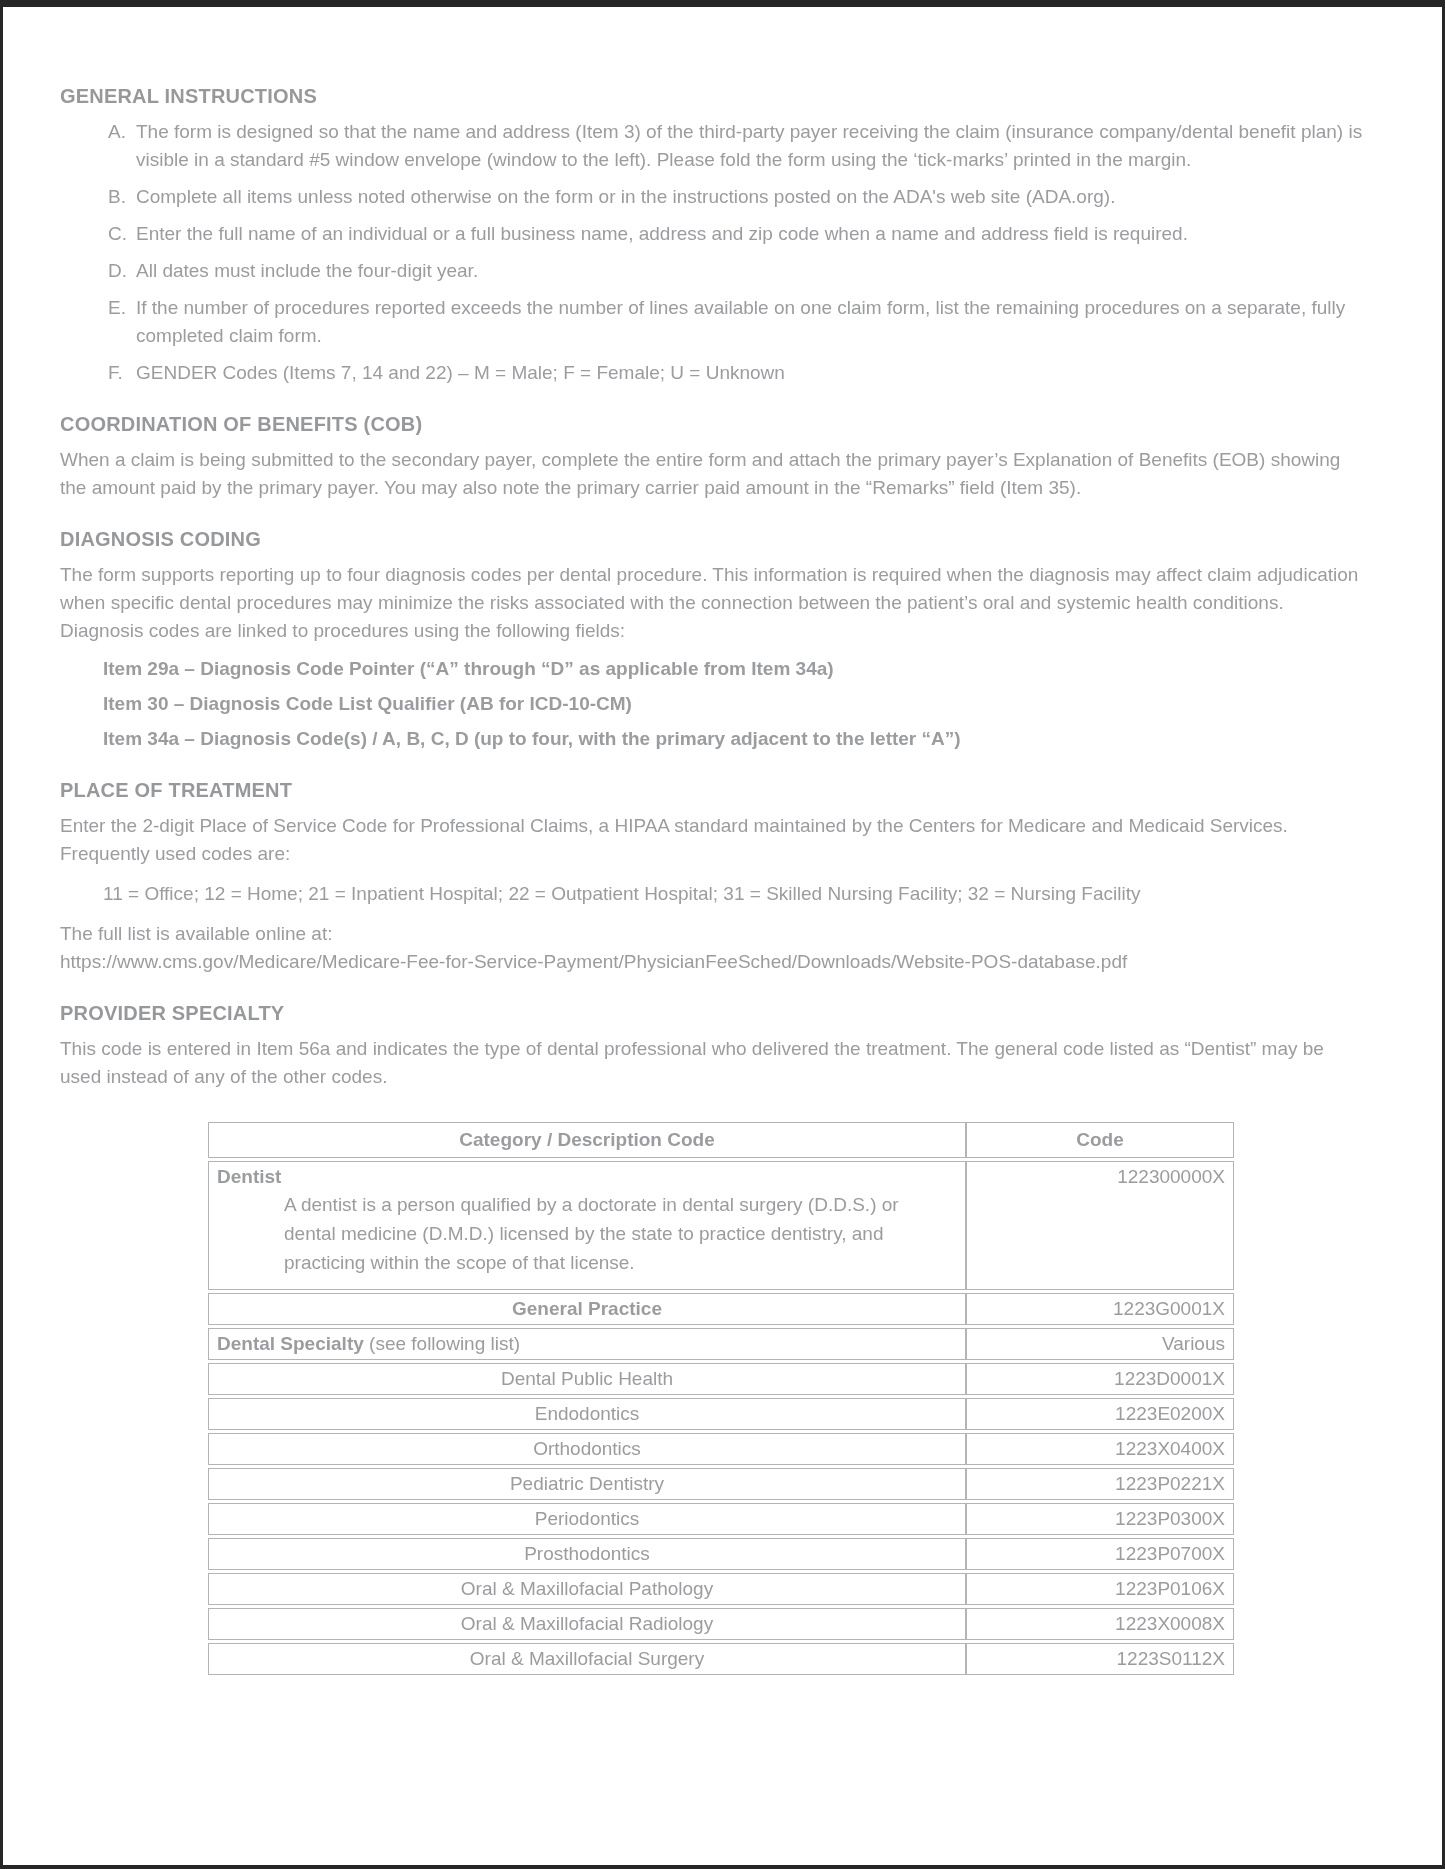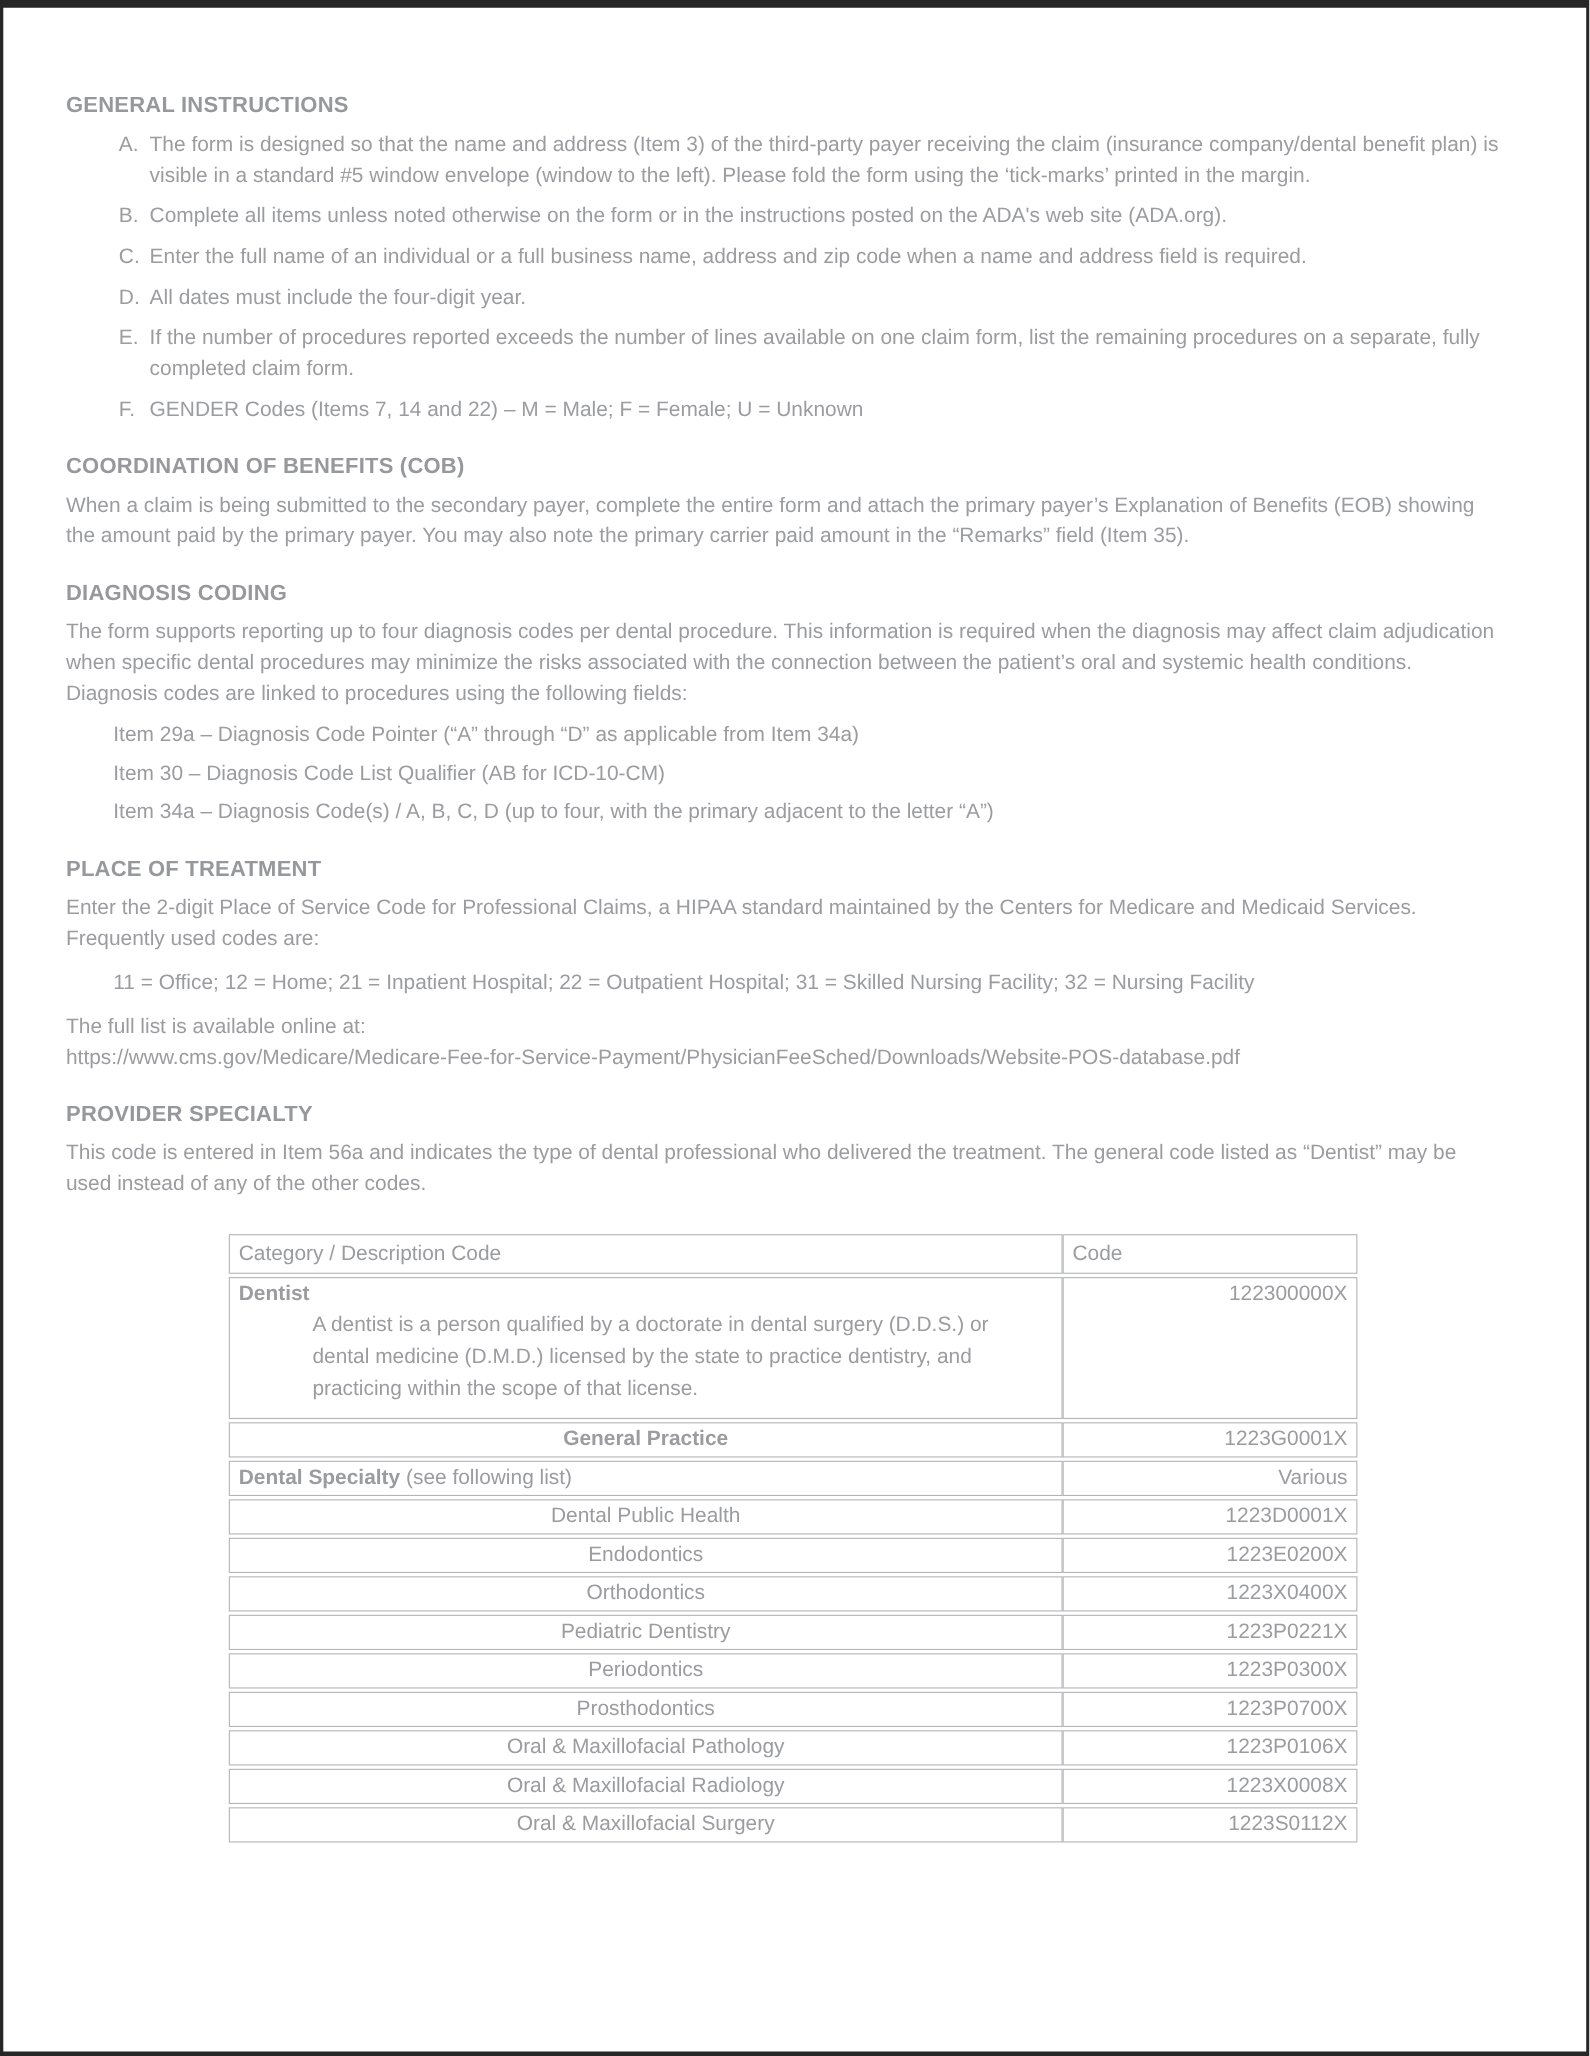--- a/index.html
+++ b/index.html
@@ -20,33 +20,33 @@
   
   .para{font-size:19px; line-height:28px; margin:0 0 6px 0;}
   .section-title{font-size:20px; font-weight:bold; color:#97989c; letter-spacing:0.2px; margin:26px 0 10px 0;}
   .first-title{margin-top:30px;}
   
   .letter-list{margin:2px 0 0 48px;}
   .letter-item{display:flex; font-size:19px; line-height:28px; margin:0 0 9px 0;}
   .letter-label{width:28px; flex:0 0 28px;}
   .letter-text{flex:1;}
   
-  .indent-item{font-size:19px; line-height:28px; margin:0 0 7px 43px;}
+  .indent-item{font-size:19px; line-height:28px; margin:0 0 7px 43px;font-weight:bold;}
   .codes-line{font-size:19px; line-height:28px; margin:12px 0 12px 43px;}
   .url-line{font-size:19px; line-height:28px;}
   
   .spec-table{
     border-collapse:separate; border-spacing:0 3px;
     margin:28px 0 0 148px; width:1026px; table-layout:fixed;
     font-size:19px; color:#9b9c9f;
   }
   .spec-table td, .spec-table th{
     border:1px solid #b3b4b7; padding:4px 8px; vertical-align:top;
   }
-  .spec-table th{font-weight:normal; text-align:left; height:26px; vertical-align:middle;}
+  .spec-table th{font-weight:bold; text-align:center; height:26px; vertical-align:middle;}
   .code-cell{text-align:right;}
   .cat-cell{text-align:center;}
   .cat-main{font-weight:normal;}
   .row-dentist .cat-cell, .row-bold-left .cat-cell{text-align:left;}
   .row-dentist .cat-main, .row-bold-left .cat-main, .row-bold-center .cat-main{font-weight:bold;}
   .cat-note{font-weight:normal;}
   .cat-desc{font-weight:normal; text-align:left; padding:2px 20px 8px 67px; line-height:29px;}
 </style>
 </head>
 <body>

